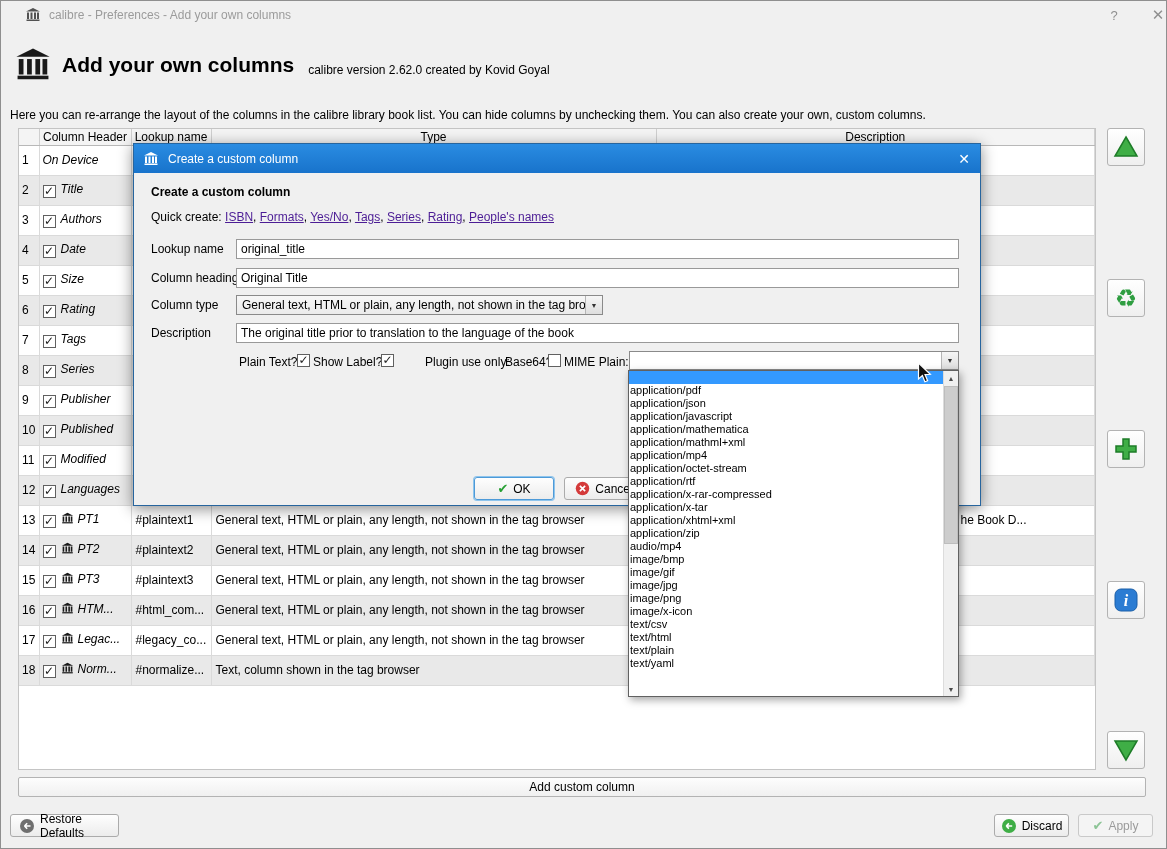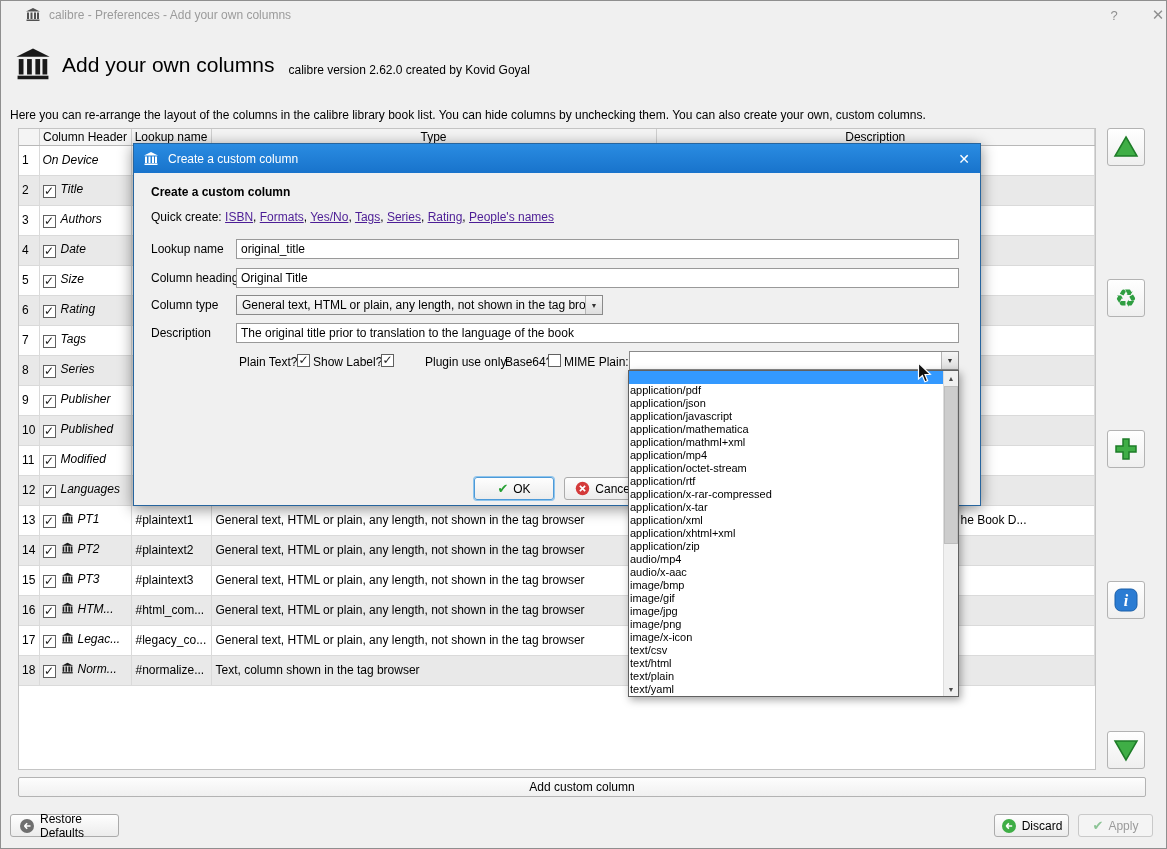--- a/index.html
+++ b/index.html
@@ -10,21 +10,21 @@
 
   
   .titlebar{position:absolute;top:0;left:16px;width:100%;height:30px;display:flex;align-items:center;padding:0 9px;}
   .titlebar .ttl{color:#9b9b9b;font-size:12px;margin-left:8px;}
   .tb-btn{position:absolute;top:0;height:30px;width:42px;display:flex;align-items:center;justify-content:center;color:#8f8f8f;font-size:13px;cursor:default;}
   .tb-help{right:48px;}
   .tb-close{right:4px;font-size:15px;}
 
   
   .page-header{position:absolute;left:14px;top:45px;height:40px;display:flex;align-items:center;}
-  .page-title{font-size:21px;font-weight:400;margin-left:10px;}
+  .page-title{font-size:21px;font-weight:700;margin-left:10px;}
   .page-subtitle{font-size:12px;margin-left:14px;margin-top:9px;}
   .intro{position:absolute;left:10px;top:108px;font-size:12px;}
 
   
   .grid-wrap{position:absolute;left:18px;top:128px;width:1078px;height:642px;background:#fff;border:1px solid #c4c4c4;overflow:hidden;}
   table.grid{border-collapse:collapse;table-layout:fixed;width:1076px;font-size:12px;}
   .grid th{height:16px;font-weight:400;border-right:1px solid #cfcfcf;border-bottom:1px solid #b8b8b8;background:#f4f4f4;text-align:center;overflow:hidden;white-space:nowrap;}
   .grid td{height:30px;border-right:1px solid #dadada;border-bottom:1px solid #dadada;padding:0 4px;overflow:hidden;white-space:nowrap;vertical-align:middle;}
   .grid tr.alt td{background:#e9e9e9;}
   .grid td.c-num{padding:0 0 0 3px;}
@@ -420,25 +420,23 @@
       <div class="mime-item">application/pdf</div>
       <div class="mime-item">application/json</div>
       <div class="mime-item">application/javascript</div>
       <div class="mime-item">application/mathematica</div>
       <div class="mime-item">application/mathml+xml</div>
       <div class="mime-item">application/mp4</div>
       <div class="mime-item">application/octet-stream</div>
       <div class="mime-item">application/rtf</div>
       <div class="mime-item">application/x-rar-compressed</div>
       <div class="mime-item">application/x-tar</div>
-      <div class="mime-item">application/xml</div>
       <div class="mime-item">application/xhtml+xml</div>
       <div class="mime-item">application/zip</div>
       <div class="mime-item">audio/mp4</div>
-      <div class="mime-item">audio/x-aac</div>
       <div class="mime-item">image/bmp</div>
       <div class="mime-item">image/gif</div>
       <div class="mime-item">image/jpg</div>
       <div class="mime-item">image/png</div>
       <div class="mime-item">image/x-icon</div>
       <div class="mime-item">text/csv</div>
       <div class="mime-item">text/html</div>
       <div class="mime-item">text/plain</div>
       <div class="mime-item">text/yaml</div>
     </div>

